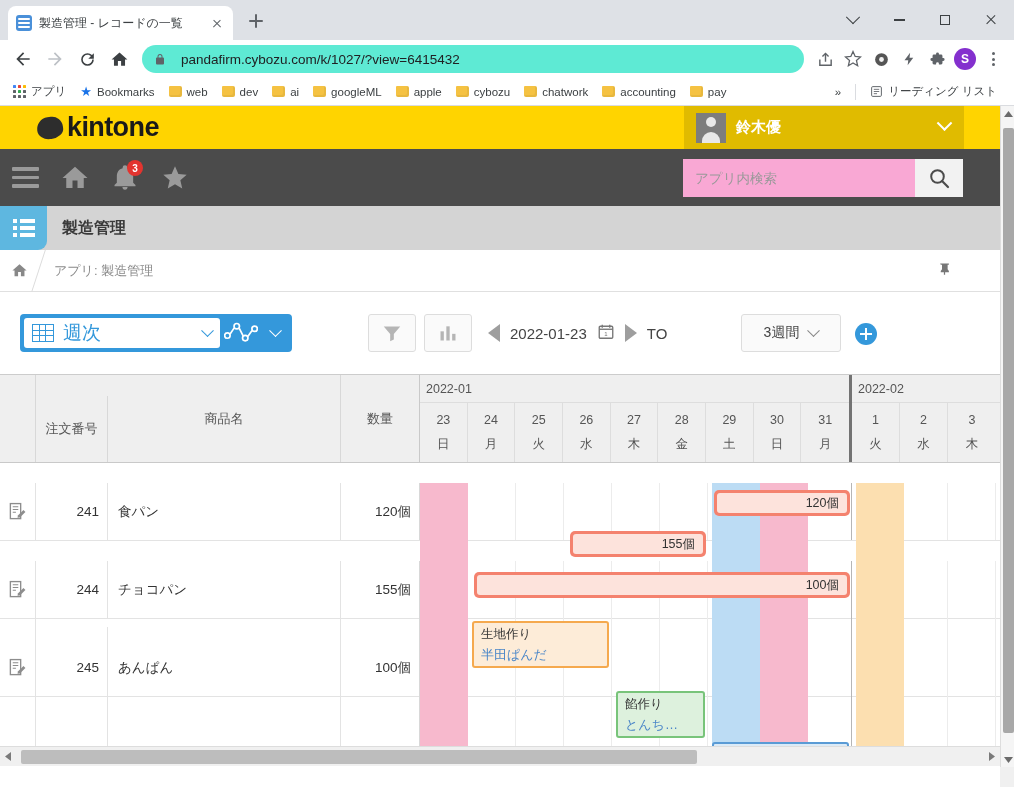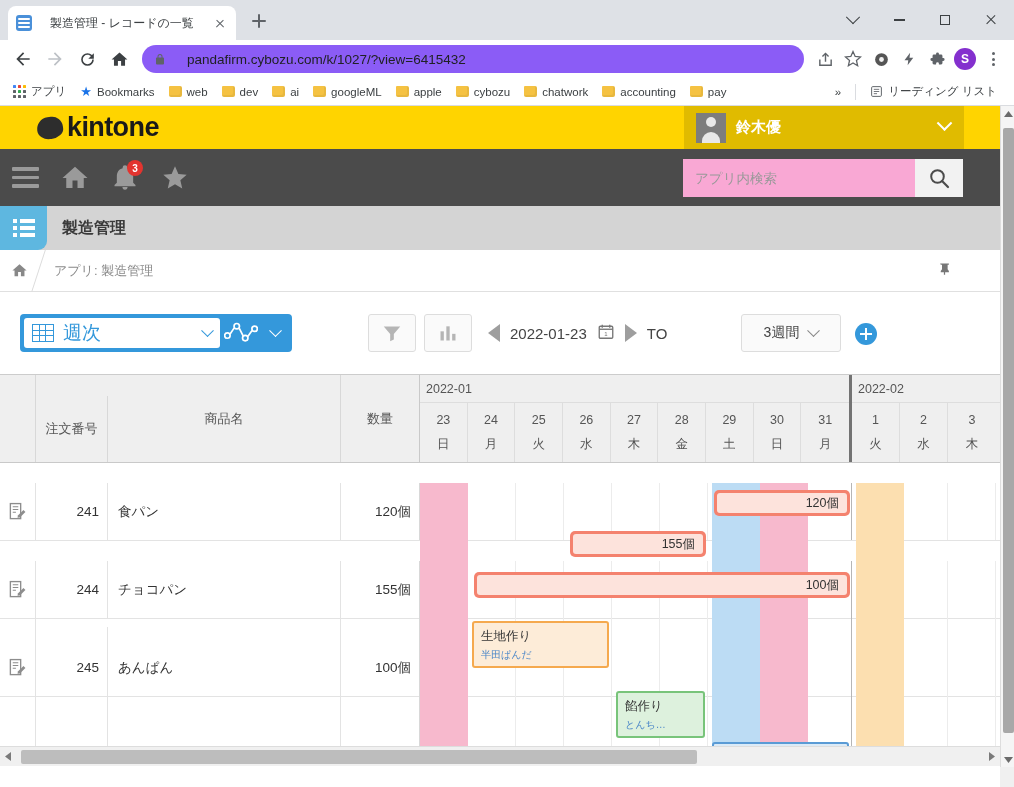--- a/index.html
+++ b/index.html
@@ -11,21 +11,21 @@
   #app { position: relative; width: 1014px; height: 787px; }
 
   
   .browser-tabstrip {
     position: absolute; left:0; top:0; width:1014px; height:40px;
     background:#dee1e6; display:flex; align-items:flex-end;
   }
   .tab {
     margin-left:8px; height:34px; min-width:225px; background:#fff;
     border-radius:8px 8px 0 0; display:flex; align-items:center;
-    padding:0 8px; gap:18px; position:relative;
+    padding:0 8px; gap:7px; position:relative;
   }
   .tab-favicon {
     width:16px; height:16px; background:#4a90d9; border-radius:3px;
     display:flex; flex-direction:column; justify-content:center; gap:2px;
     padding:3px 2px; flex:none;
   }
   .tab-favicon i { display:block; height:2px; background:#fff; border-radius:1px; }
   .tab-title {
     font-size:12px; color:#3c4043; white-space:nowrap; overflow:hidden;
     text-overflow:ellipsis; flex:1;
@@ -55,22 +55,22 @@
   .closew { width:12px; height:12px; position:relative; }
   .closew::before, .closew::after { content:""; position:absolute; left:0; top:5.3px; width:12px; height:1.4px; background:#3c4043; }
   .closew::before { transform:rotate(45deg); } .closew::after { transform:rotate(-45deg); }
 
   .browser-toolbar {
     position:absolute; left:0; top:40px; width:1014px; height:38px;
     background:#fff; display:flex; align-items:center; padding:0 8px; gap:2px;
   }
   .nav-btn { width:30px; height:30px; display:flex; align-items:center; justify-content:center; cursor:pointer; flex:none; }
   .omnibox {
-    flex:1; height:28px; background:#8b5cf6; border-radius:14px;
-    display:flex; align-items:center; padding:8px 12px; gap:21px; margin:0 6px;
+    flex:1; height:28px; background:#5eead4; border-radius:14px;
+    display:flex; align-items:center; padding:8px 12px; gap:15px; margin:0 6px;
   }
   .omnibox-text { font-size:13.5px; color:#202124; white-space:nowrap; }
   .tb-icon { width:26px; height:26px; display:flex; align-items:center; justify-content:center; flex:none; cursor:pointer; }
   .avatar-chip { width:22px; height:22px; border-radius:50%; background:#8430ce; color:#fff;
     font-size:12px; display:flex; align-items:center; justify-content:center; font-weight:bold; }
   .kebab { display:flex; flex-direction:column; gap:2.4px; }
   .kebab i { width:3px; height:3px; border-radius:50%; background:#5f6368; }
 
   .bookmarks-bar {
     position:absolute; left:0; top:78px; width:1014px; height:28px;
@@ -241,21 +241,21 @@
     flex:1; height:100%; background:#fde3dc; border-radius:3px;
     display:flex; align-items:center; justify-content:flex-end; padding-right:8px;
     font-size:12.5px; color:#333;
   }
   .task {
     position:absolute; border-radius:3px; padding:4px 7px; cursor:pointer;
     display:flex; flex-direction:column; gap:3px; justify-content:center;
     border:2px solid transparent; overflow:hidden;
   }
   .task-title { font-size:12.5px; color:#333; white-space:nowrap; }
-  .task-user  { font-size:10px; color:#4a86c8; white-space:nowrap; }
+  .task-user  { font-size:13px; color:#4a86c8; white-space:nowrap; }
 
   
   .hscroll {
     position:absolute; left:0; bottom:0; width:1000px; height:20px; background:#f0f0f0;
     border-top:1px solid #ddd; display:flex; align-items:center;
   }
   .hs-arrow { width:17px; height:20px; display:flex; align-items:center; justify-content:center; cursor:pointer; }
   .hs-track { flex:1; height:20px; position:relative; }
   .hs-thumb { position:absolute; left:4px; top:3px; width:676px; height:14px; background:#bdbdbd; border-radius:2px; cursor:pointer; }
   .vscroll {

